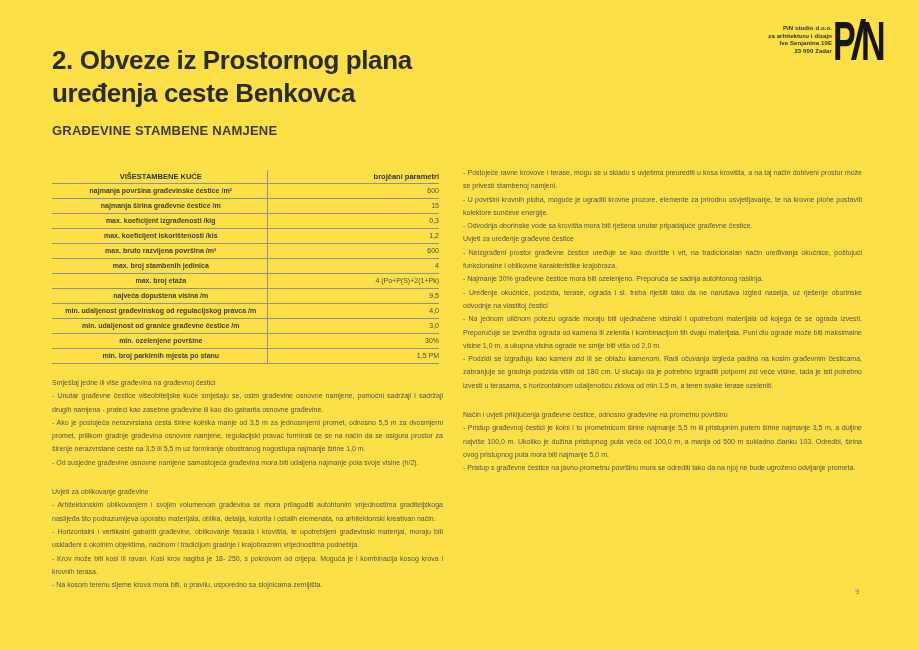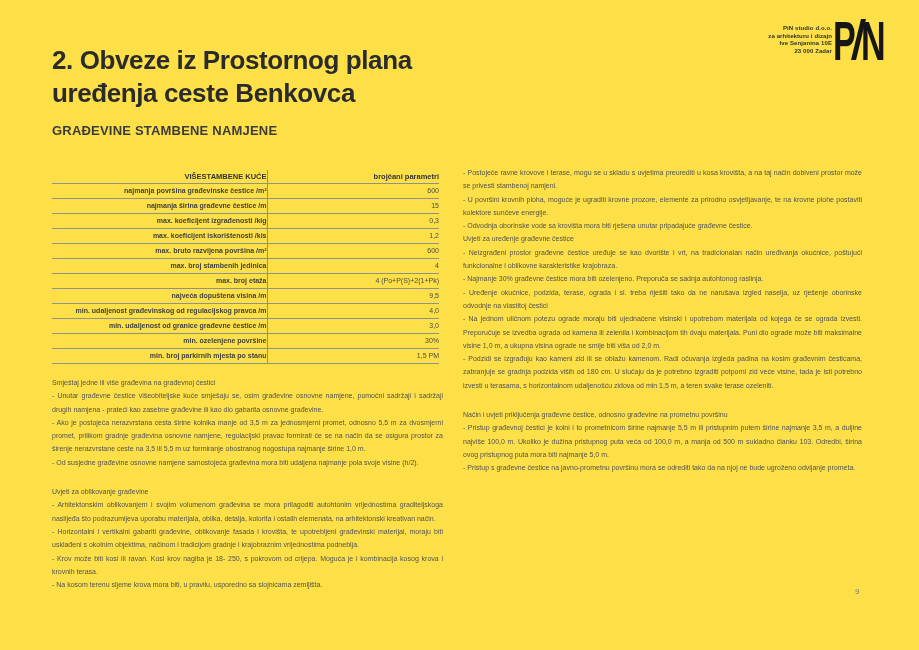--- a/index.html
+++ b/index.html
@@ -38,21 +38,21 @@
   .spec-table {
     position:absolute; left:52px; top:170px; width:387px;
     border-collapse:collapse; table-layout:fixed;
   }
   .spec-table th, .spec-table td {
     border-bottom:1px solid #909090;
     font-size:7px; vertical-align:middle;
   }
   .spec-table thead th { height:13px; }
   .spec-table tbody td { height:15px; }
-  .c1 { width:215px; text-align:right; padding-left:3px; }
+  .c1 { width:215px; text-align:center; padding-left:3px; }
   .c2 { width:172px; text-align:right; border-left:1px solid #909090; }
   th.c1 { font-size:7.5px; color:#333333; }
   th.c2 { font-size:7.5px; color:#333333; }
   td.t-label { font-weight:bold; color:#3f3f3f; }
   td.t-value { font-weight:normal; color:#4a4a4a; }
 
   
   .col { position:absolute; font-size:7px; line-height:13.3px; color:#525252; text-align:justify; }
   .col p { margin:0; }
   .col p.gap-before { margin-top:16px; }

